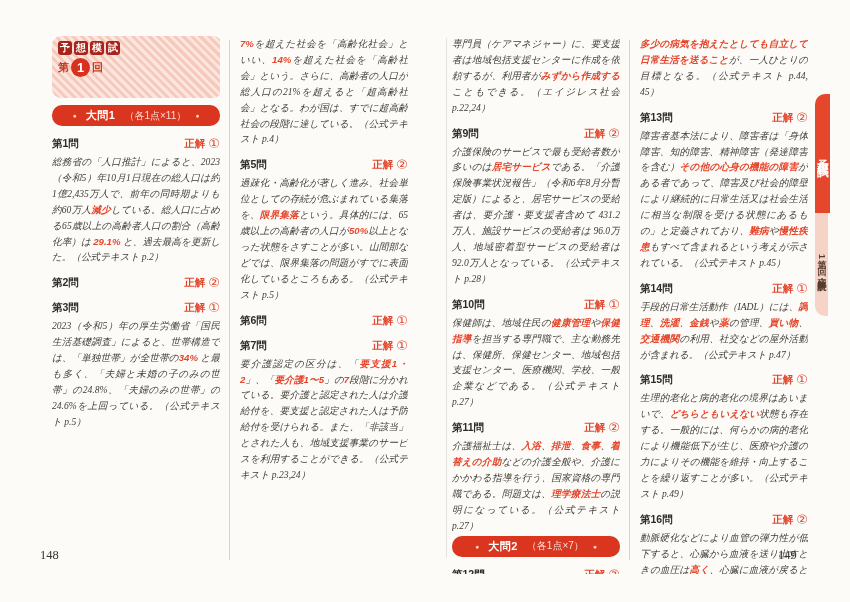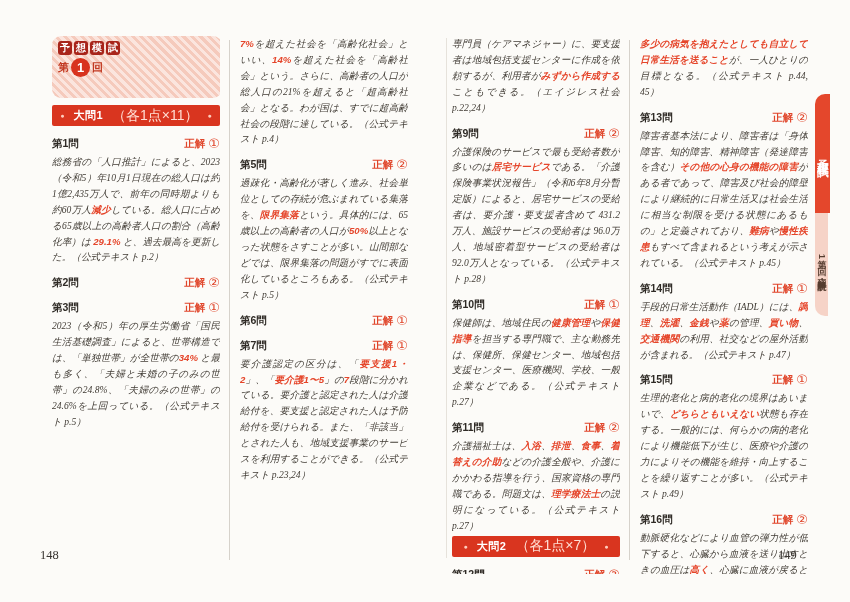--- a/index.html
+++ b/index.html
@@ -41,28 +41,28 @@
     font-family:"Liberation Sans",sans-serif;font-weight:bold;font-size:13px;
     display:inline-flex;align-items:center;justify-content:center;margin:0 1px;
   }
   .big-title{
     color:#a2271a;font-family:"Liberation Sans","DejaVu Sans",sans-serif;
     font-weight:bold;font-size:21px;letter-spacing:1px;margin-left:4px;
   }
 
   
   .section-pill{
-    height:21px;border-radius:2px;background:#d9351f;color:#fff;
+    height:21px;border-radius:10px;background:#d9351f;color:#fff;
     display:flex;align-items:center;justify-content:center;gap:9px;
     font-family:"Liberation Sans","DejaVu Sans",sans-serif;
     margin:2px 0 10px 0;
   }
   .sec-dot{font-size:7px;color:#ffcdbd;line-height:1;}
   .sec-title{font-weight:bold;font-size:11px;letter-spacing:.5px;}
-  .sec-points{font-size:14px;color:#ffddd2;}
+  .sec-points{font-size:10px;color:#ffddd2;}
 
   
   .q-block{margin-top:10px;}
   .q-block:first-child{margin-top:0;}
   .q-head{
     display:flex;justify-content:space-between;align-items:baseline;
     font-family:"Liberation Sans","DejaVu Sans",sans-serif;margin-bottom:3px;
   }
   .q-no{font-weight:bold;font-size:10.5px;color:#2f2b26;}
   .q-ans{display:flex;align-items:flex-end;gap:3px;}

